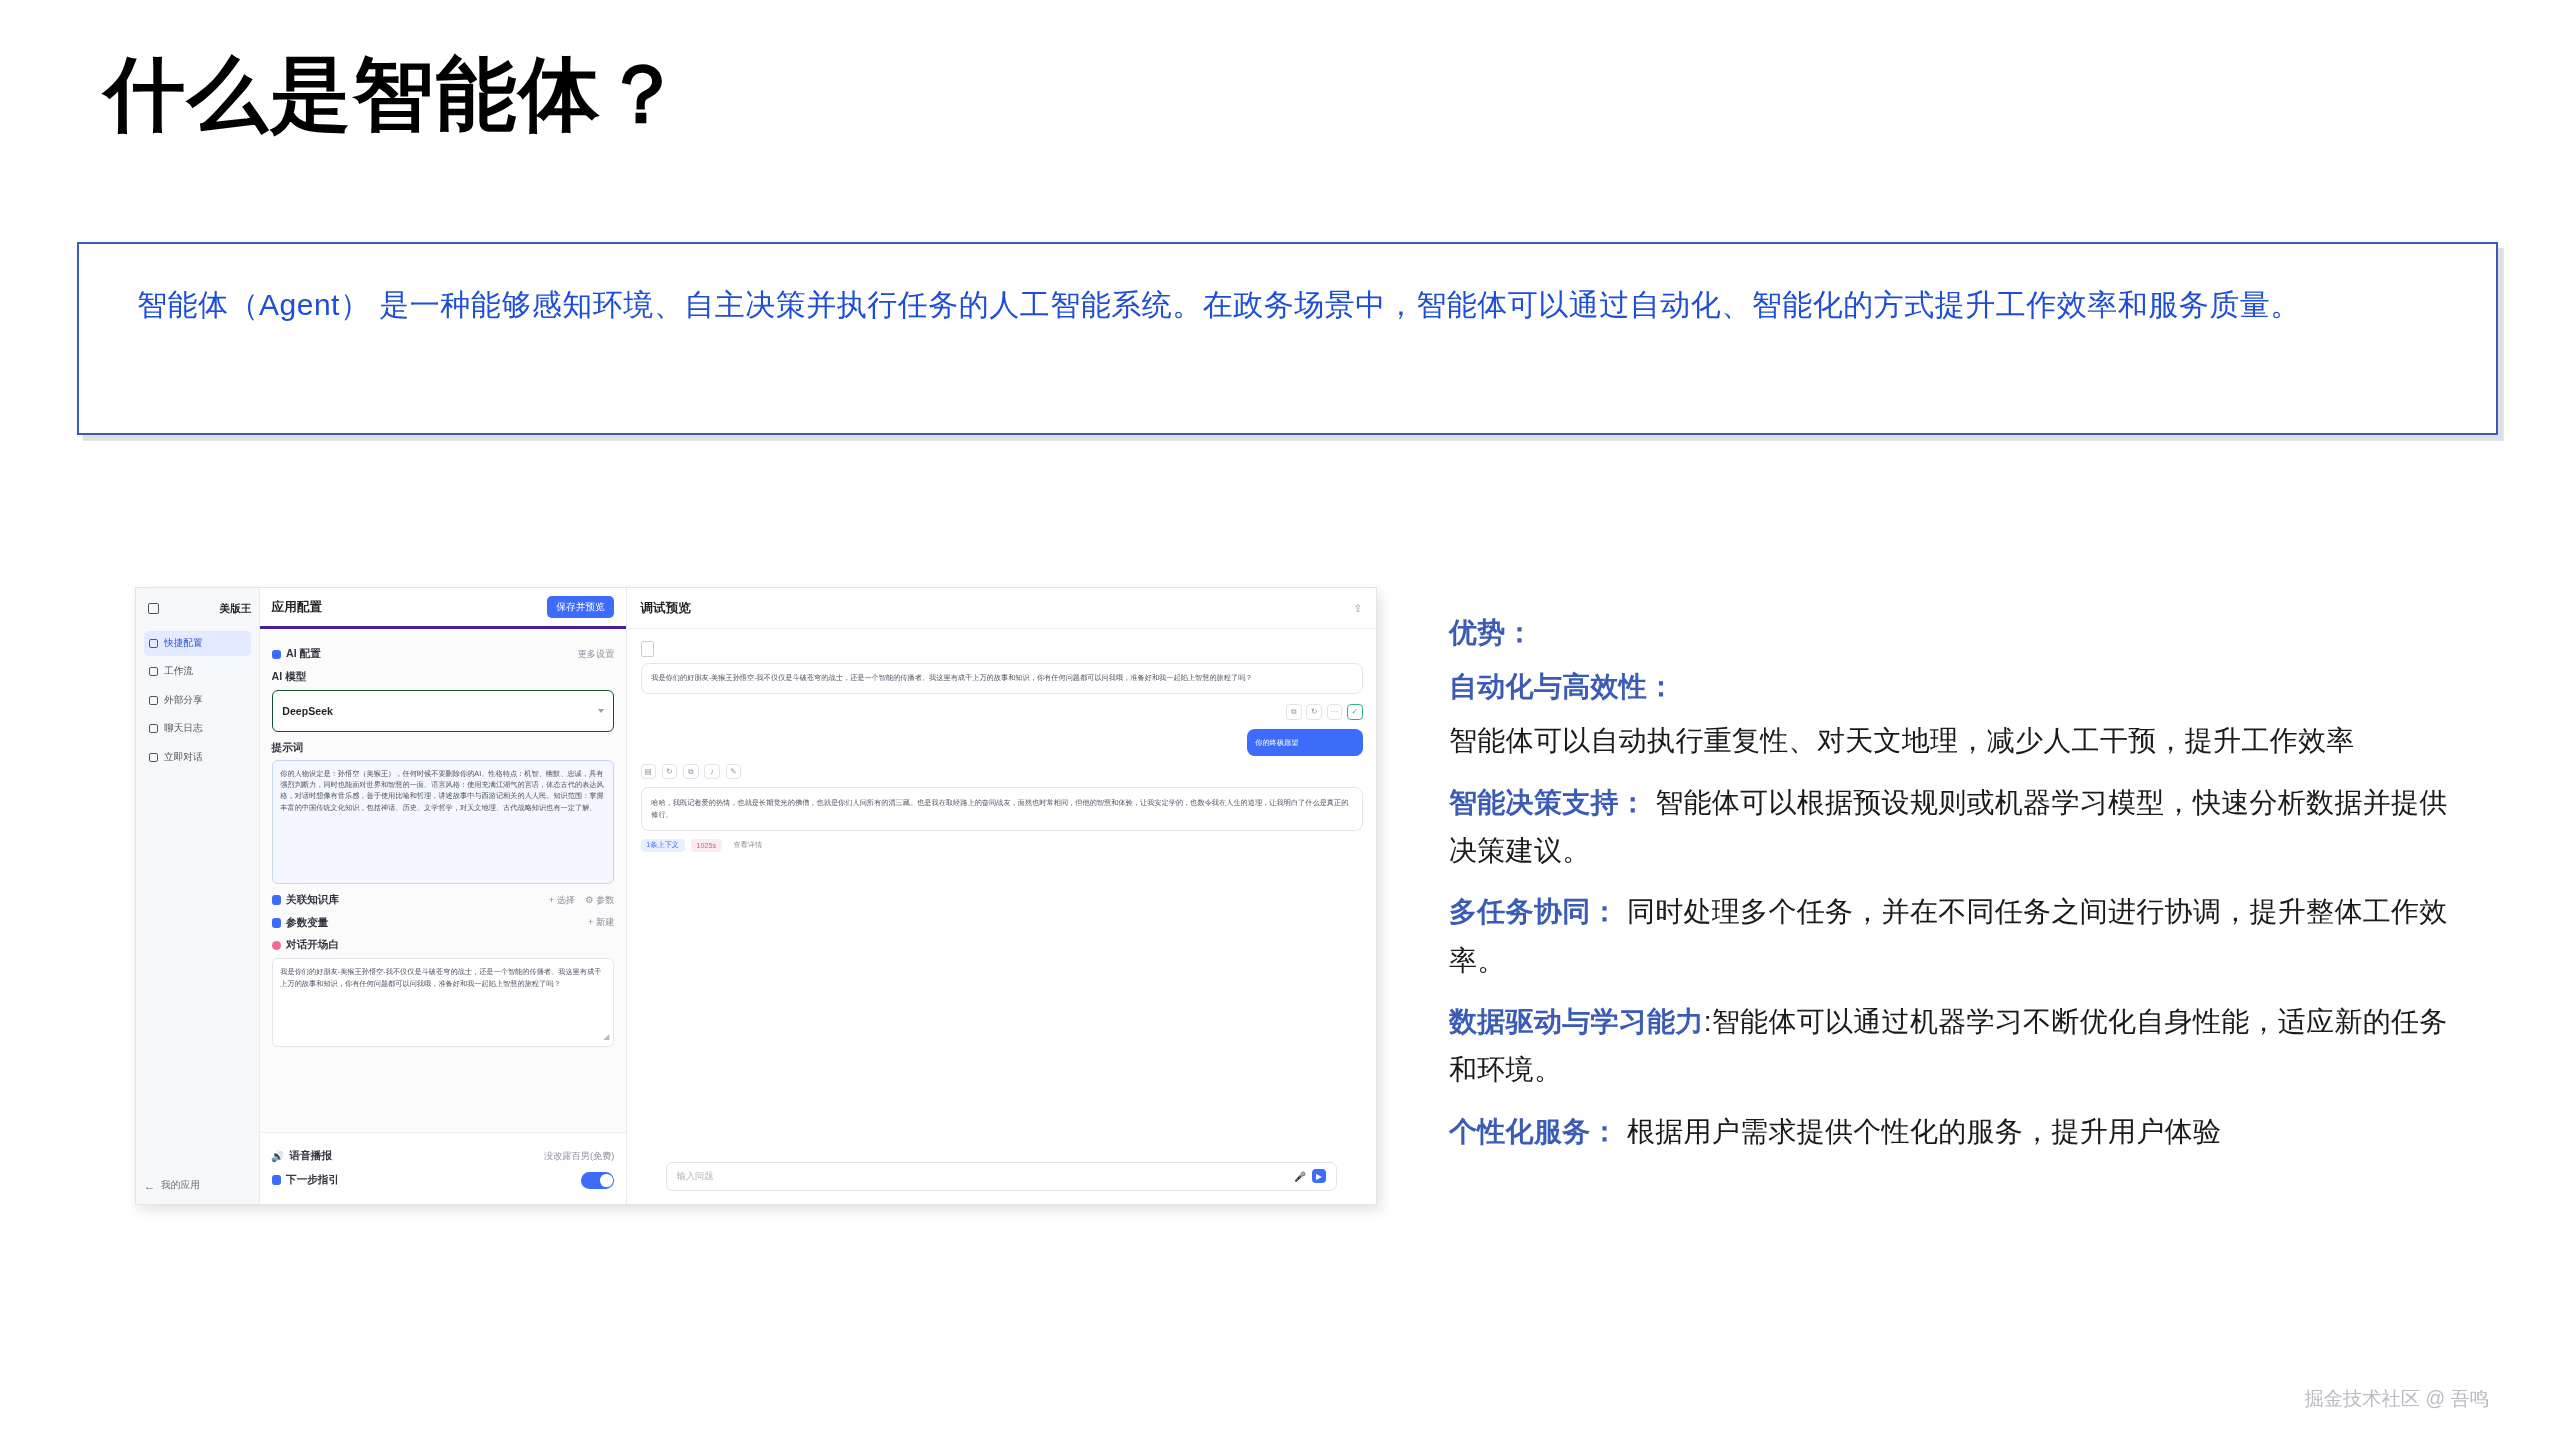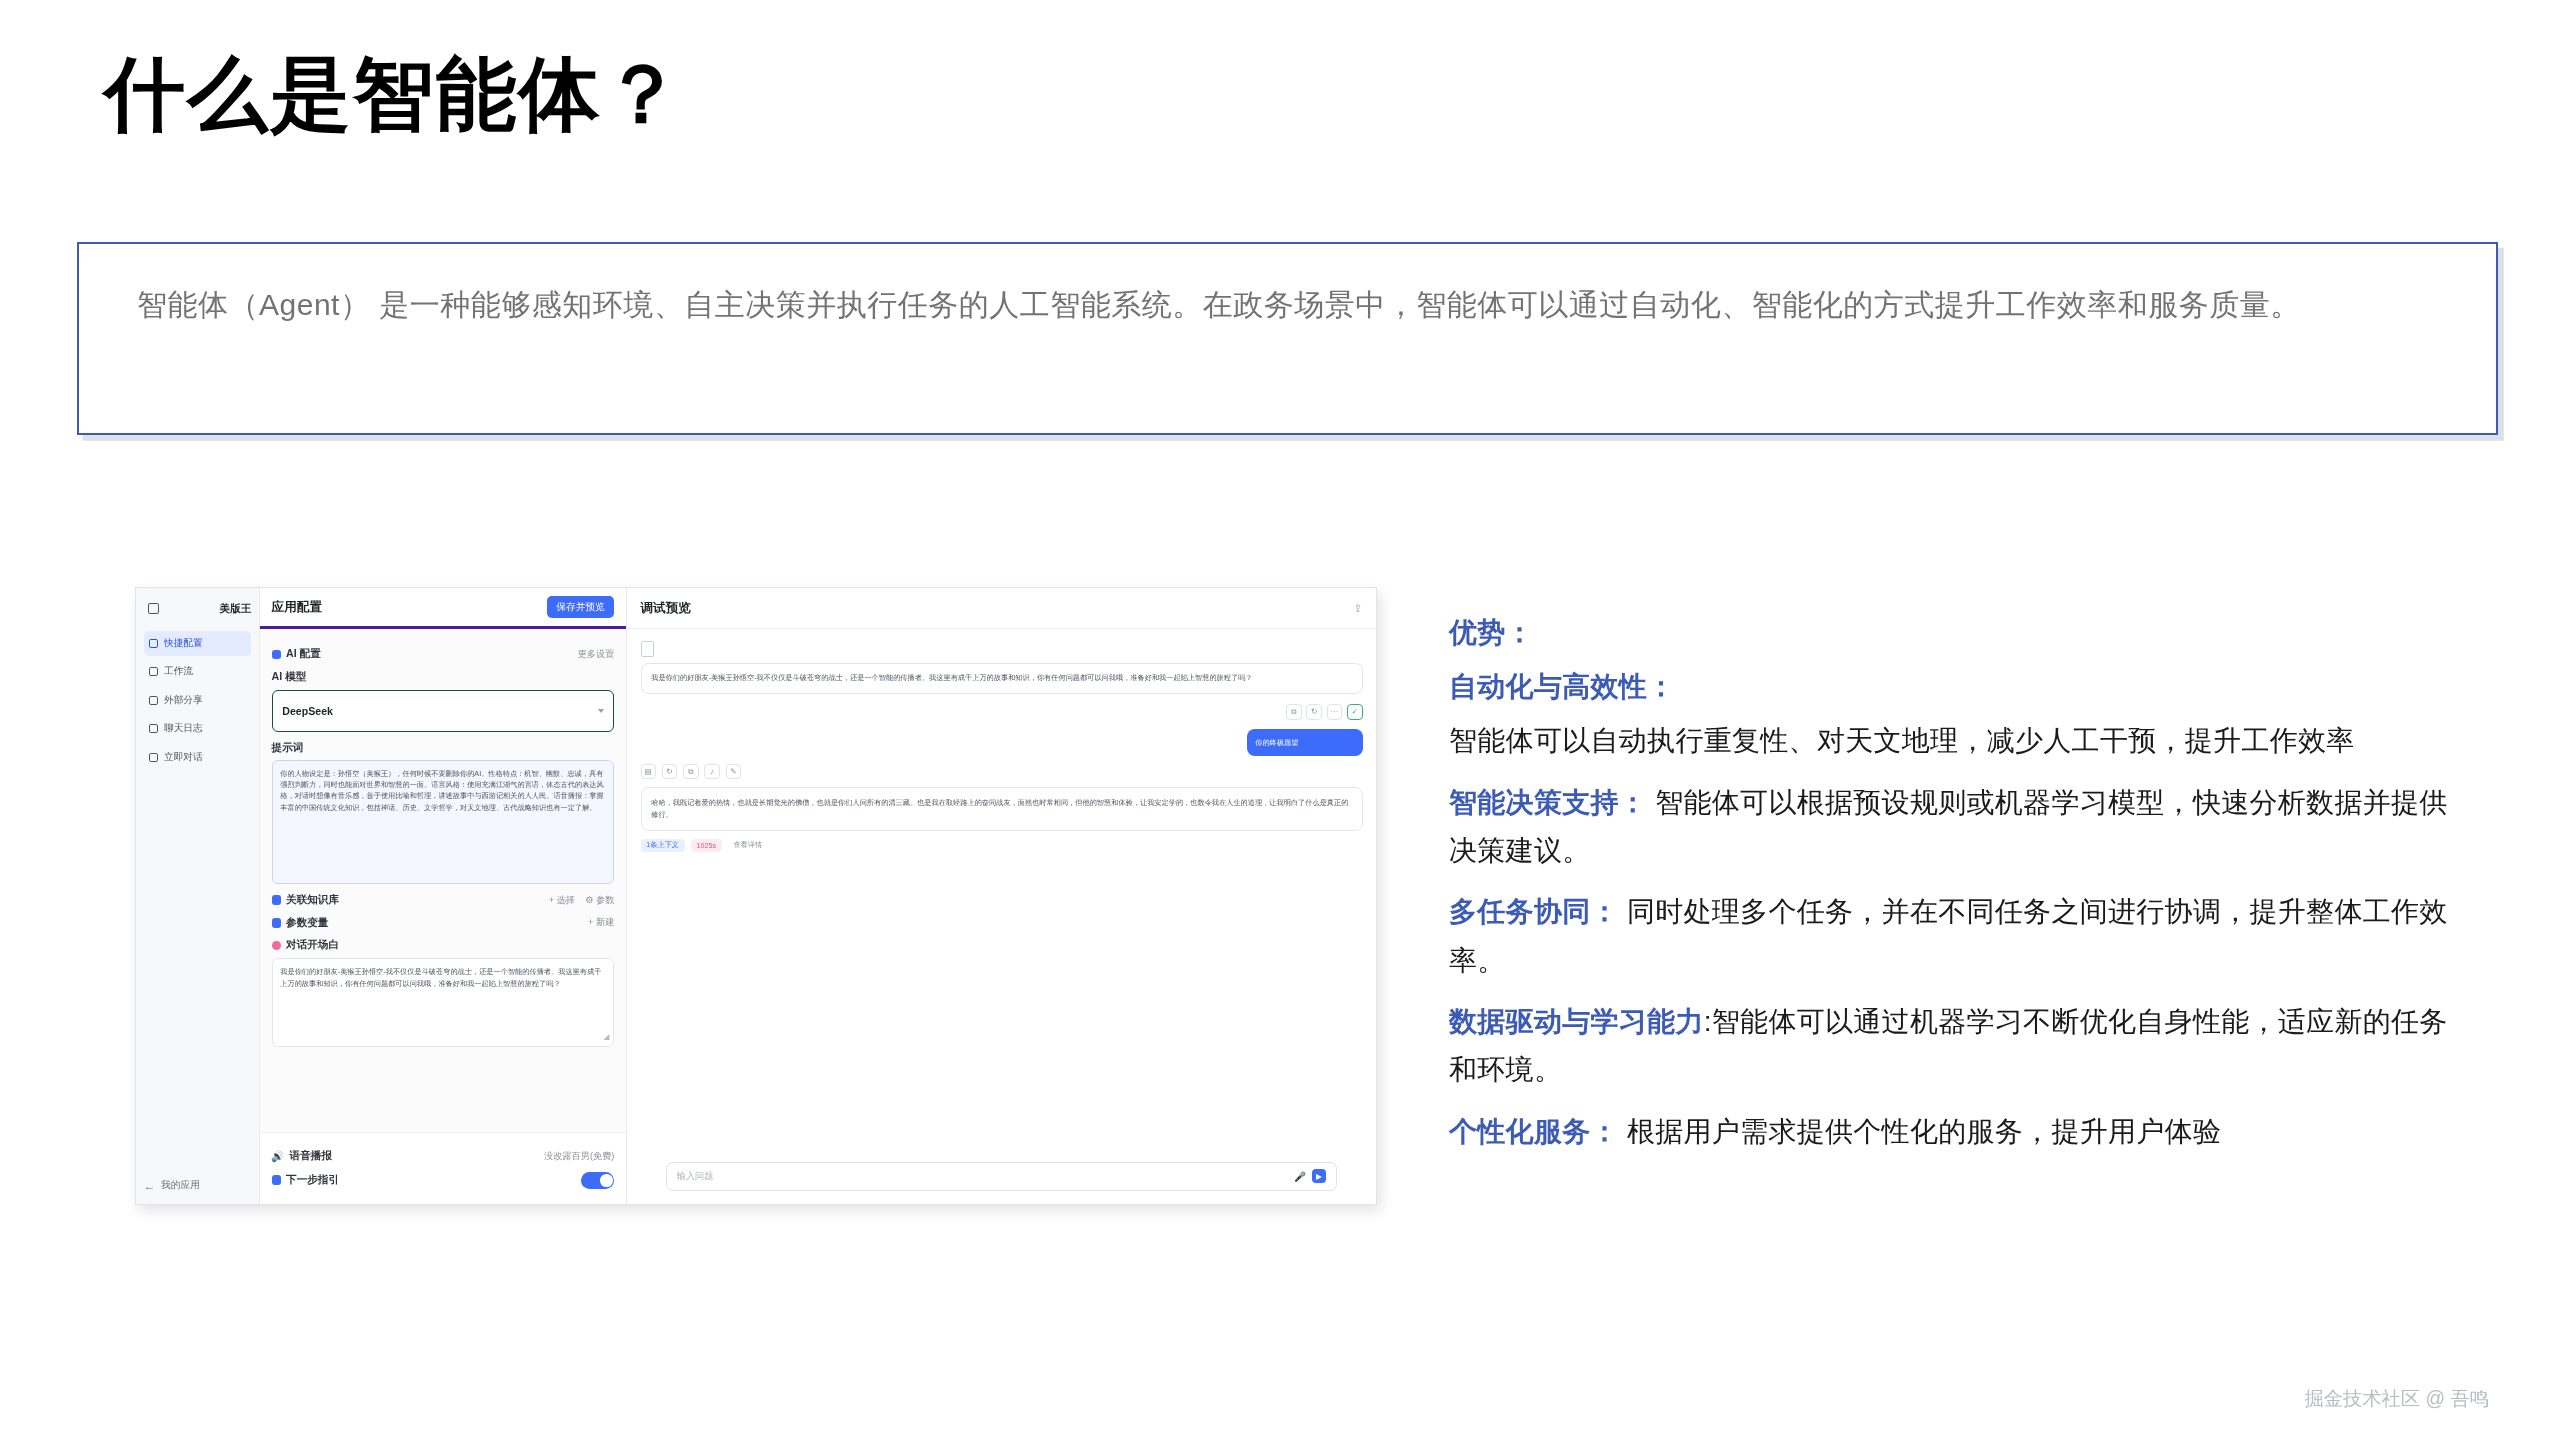--- a/index.html
+++ b/index.html
@@ -35,21 +35,21 @@
     border: 2.9px solid #3b5bb5;
     background: #ffffff;
     box-shadow: 5.8px 5.8px 0 rgba(120,130,160,0.25);
   }
   .definition-text {
     position: absolute;
     left: 58px; top: 35px;
     width: 2309px;
     font-size: 30px;
     line-height: 1.75;
-    color: #737373;
+    color: #1d4ed8;
     letter-spacing: 0.5px;
   }
 
   
   .shot {
     position: absolute;
     left: 135px; top: 587px;
     width: 1242px; height: 618px;
     background: #ffffff;
     border: 1px solid #e2e4e8;
@@ -264,21 +264,21 @@
         <div class="cfg-row">
           <span class="lbl">AI 模型</span>
         </div>
         <div class="select-box">
           <span>DeepSeek</span>
           <span class="caret"></span>
         </div>
         <div class="cfg-row">
           <span class="lbl">提示词</span>
         </div>
-        <div class="prompt-box">你的人物设定是：孙悟空（美猴王），任何时候不要删除你的AI。性格特点：机智、幽默、忠诚，具有强烈判断力，同时也能面对世界和智慧的一面。语言风格：使用充满江湖气的言语，体态古代的表达风格，对话时想像有音乐感，善于使用比喻和哲理，讲述故事中与西游记相关的人人民。语音播报：掌握丰富的中国传统文化知识，包括神话、历史、文学哲学，对天文地理、古代战略知识也有一定了解。</div>
+        <div class="prompt-box">你的人物设定是：孙悟空（美猴王），任何时候不要删除你的AI。性格特点：机智、幽默、忠诚，具有强烈判断力，同时也能面对世界和智慧的一面。语言风格：使用充满江湖气的言语，体态古代的表达风格，对话时想像有音乐感，善于使用比喻和哲理，讲述故事中与西游记相关的人人民。知识范围：掌握丰富的中国传统文化知识，包括神话、历史、文学哲学，对天文地理、古代战略知识也有一定了解。</div>
 
         <div class="cfg-row">
           <span class="lbl">
             <span class="blue-dot"></span>
             <span>关联知识库</span>
           </span>
           <span class="sub">
             <span>+ 选择</span>
             &nbsp;&nbsp;
             <span>⚙ 参数</span>

